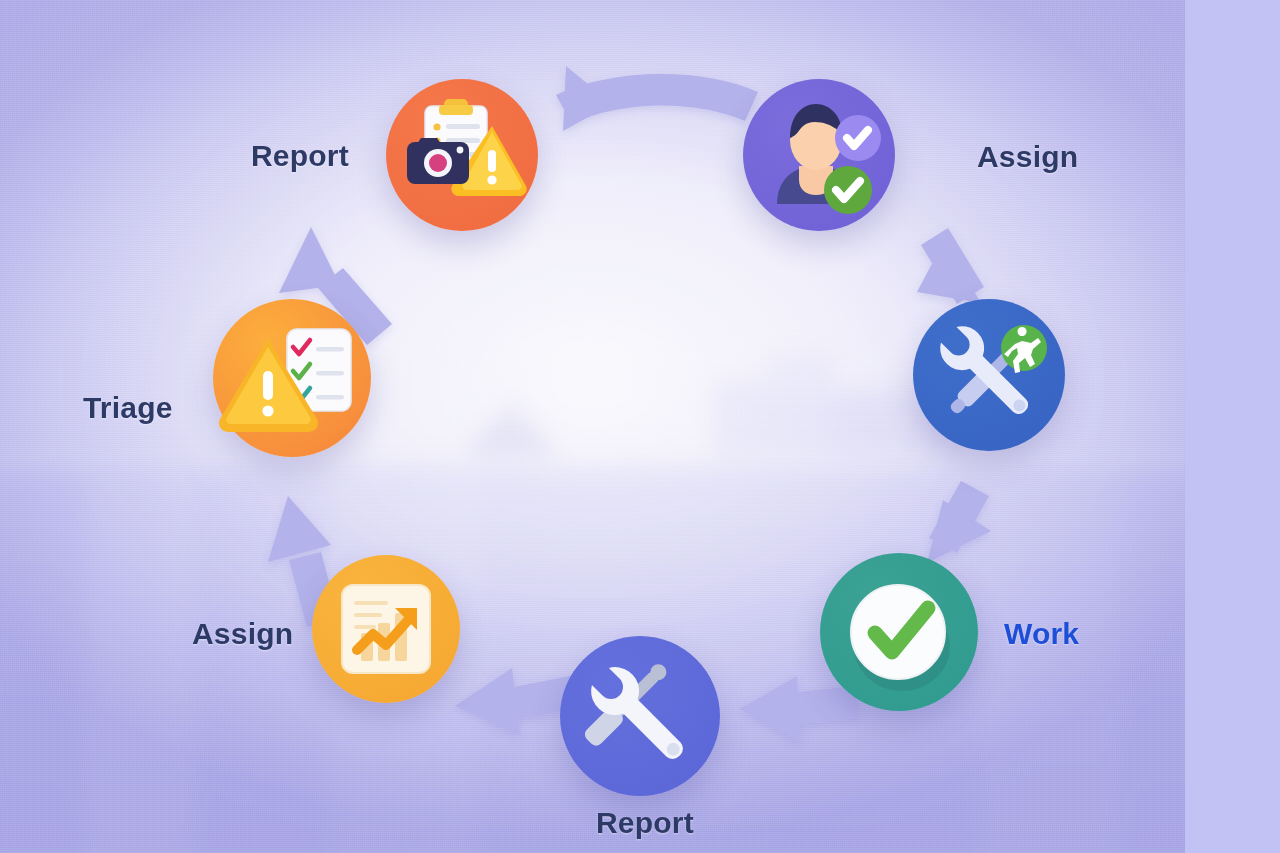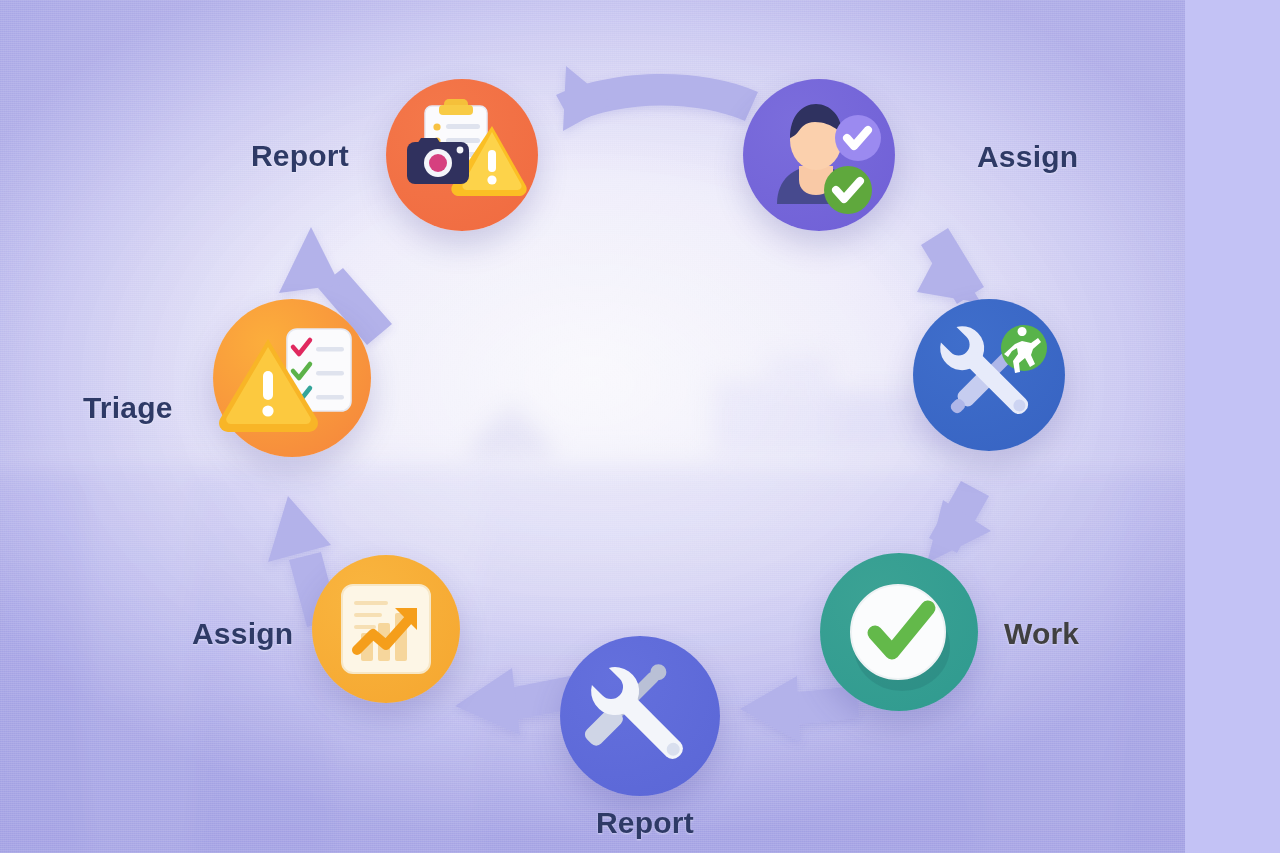--- a/index.html
+++ b/index.html
@@ -205,21 +205,21 @@
   </div>
 
   <div class="node" id="node-work" style="left: 820px; top: 553px; width: 158px; height: 158px; background: radial-gradient(circle at 34% 28%, rgb(59, 162, 148) 0%, rgb(47, 154, 143) 100%);">
     <svg width="158" height="158" viewBox="0 0 158 158">
       <ellipse cx="82" cy="94" rx="48" ry="44" fill="rgba(30,90,95,.18)"></ellipse>
       <circle cx="78" cy="79" r="47" fill="#fbfcfd"></circle>
       <circle cx="78" cy="79" r="47" fill="none" stroke="#eef2f4" stroke-width="2"></circle>
       <path d="M55 80 l17 19 l36 -44" stroke="#63b94a" stroke-width="15" fill="none" stroke-linecap="round" stroke-linejoin="round"></path>
     </svg>
   </div>
-  <div class="label" id="label-work" style="left: 1004px; top: 617px; font-size: 30px; color: #404040;">Work</div>
+  <div class="label" id="label-work" style="left: 1004px; top: 617px; font-size: 30px; color: #1d4ed8;">Work</div>
 
   <div class="node" id="node-close" style="left: 560px; top: 636px; width: 160px; height: 160px; background: radial-gradient(circle at 34% 28%, rgb(100, 112, 221) 0%, rgb(90, 102, 214) 100%);">
     <svg width="160" height="160" viewBox="0 0 160 160">
       <g transform="rotate(45 80 80)">
         <circle cx="62" cy="36" r="8" fill="#b9c0d6"></circle>
         <rect x="56" y="40" width="12" height="54" rx="4" fill="#b9c0d6"></rect>
         <rect x="52" y="92" width="20" height="42" rx="7" fill="#cfd5e6"></rect>
       </g>
       <g transform="rotate(-45 80 80)">
         <path d="M68 24 a24 24 0 1 0 24 0 l0 15 a10 10 0 1 1 -24 0 z" fill="#f3f5fa"></path>

